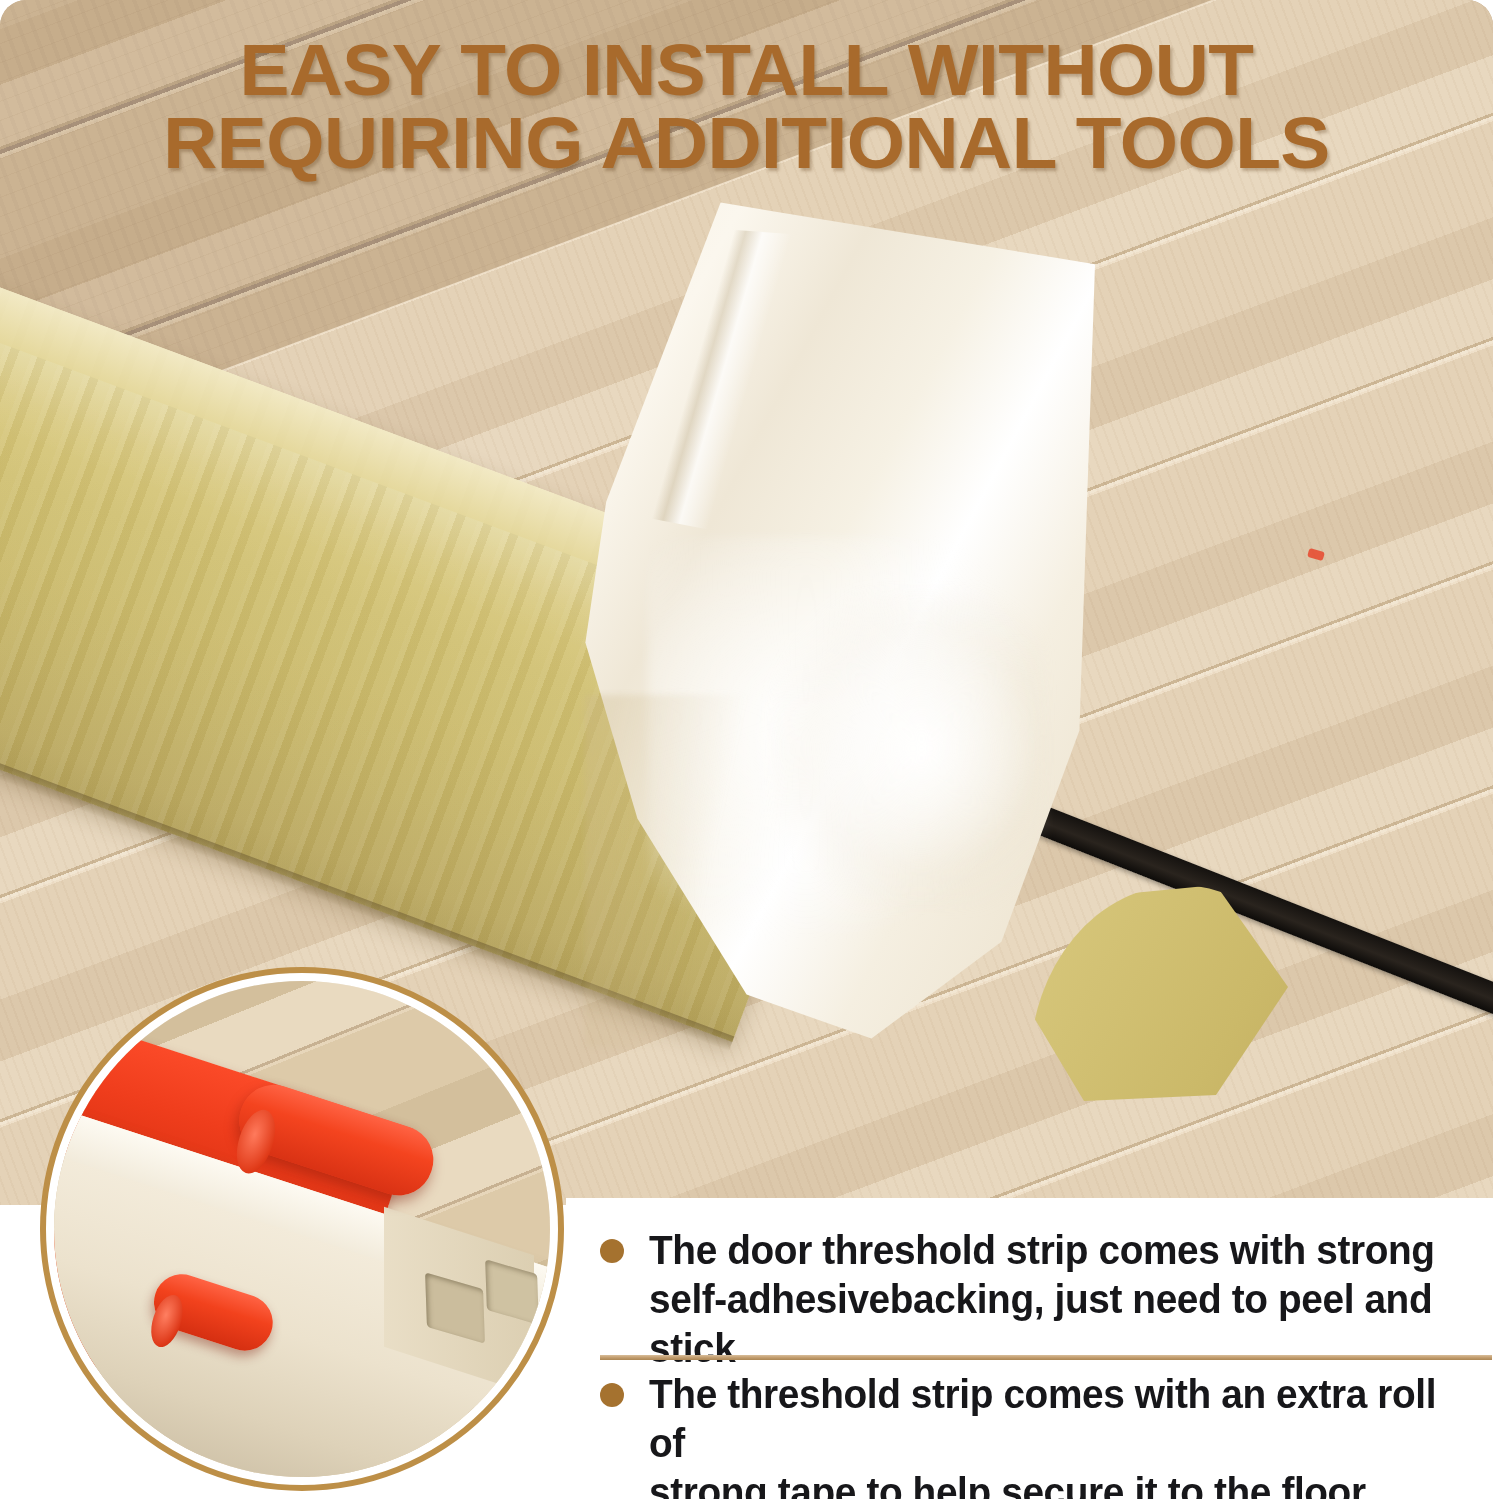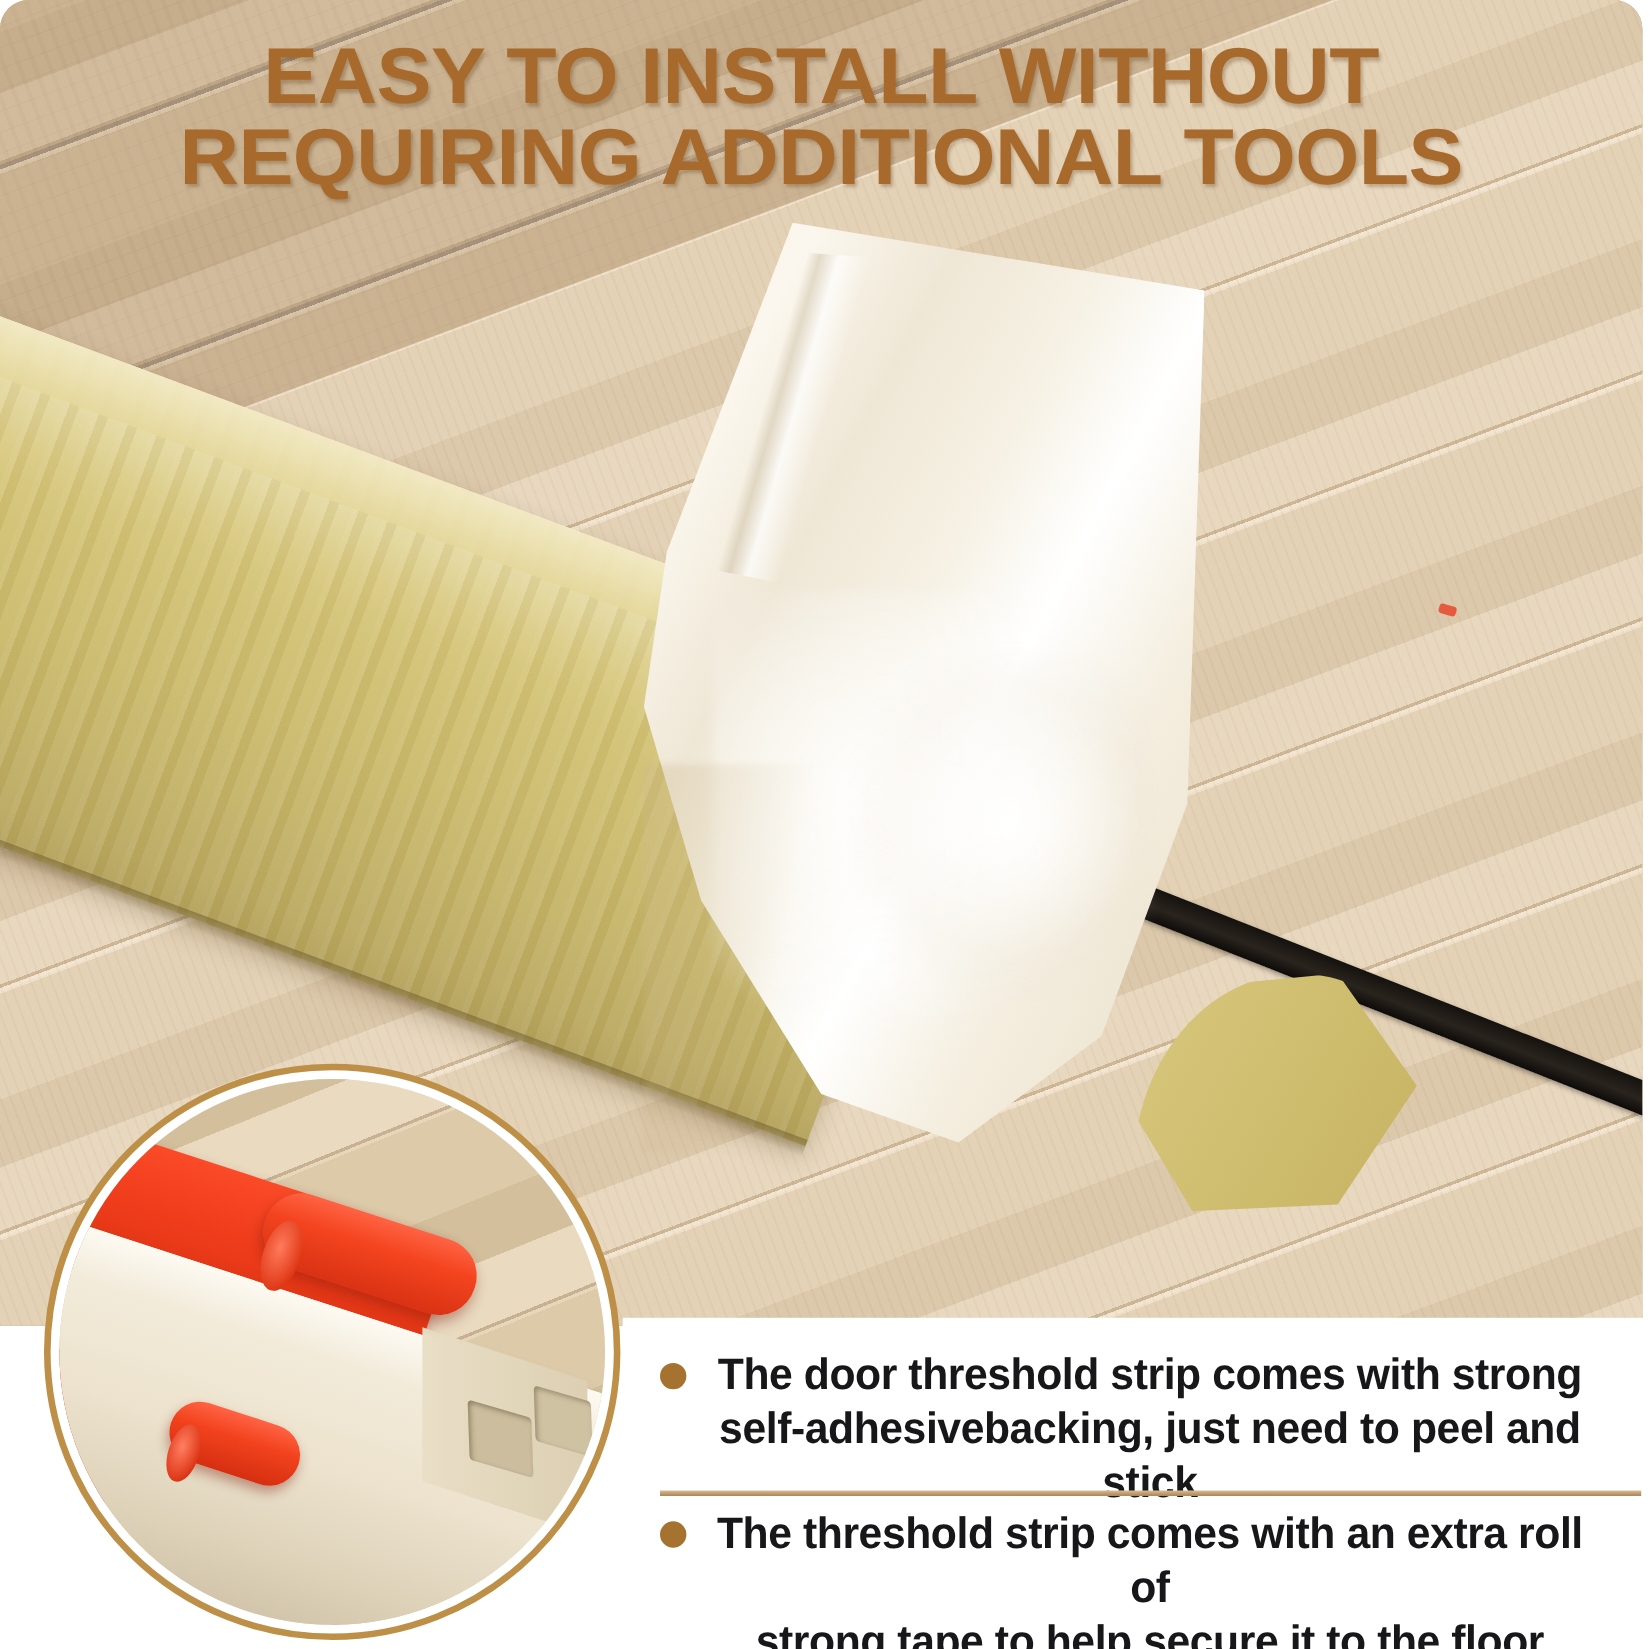--- a/index.html
+++ b/index.html
@@ -256,23 +256,22 @@
     background:radial-gradient(ellipse at 40% 40%, #ff7f61, #dd3717 70%, #b02a0c);
     border-radius:50%;
   }
 
   
   .textpanel{
     position:absolute;left:566px;top:1198px;width:934px;height:301px;
     background:#ffffff;
   }
   .bullet-row{
-    position:absolute;left:34px;display:flex;align-items:flex-start;gap:12px;
+    position:absolute;left:34px;display:flex;align-items:flex-start;gap:25px;
     width:880px;
-    text-align:center;
   }
   .bullet-row.r1{top:28px;}
   .bullet-row.r2{top:172px;}
   .dot{
     flex:0 0 auto;width:24px;height:24px;border-radius:50%;
     background:#a5722f;margin-top:13px;
   }
   .bullet-text{
     color:#17171a;
     font-family:"Liberation Sans",sans-serif;

